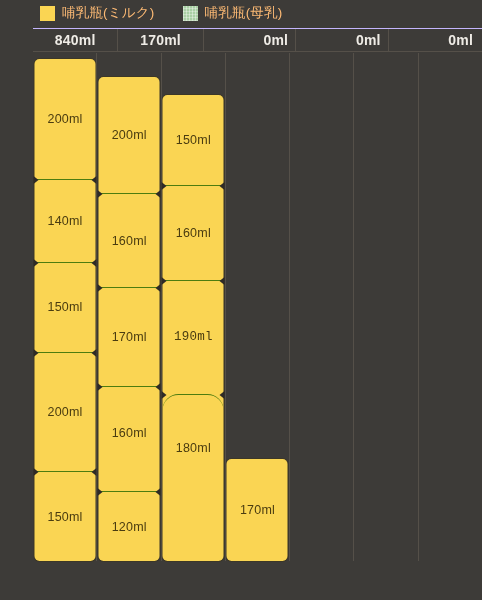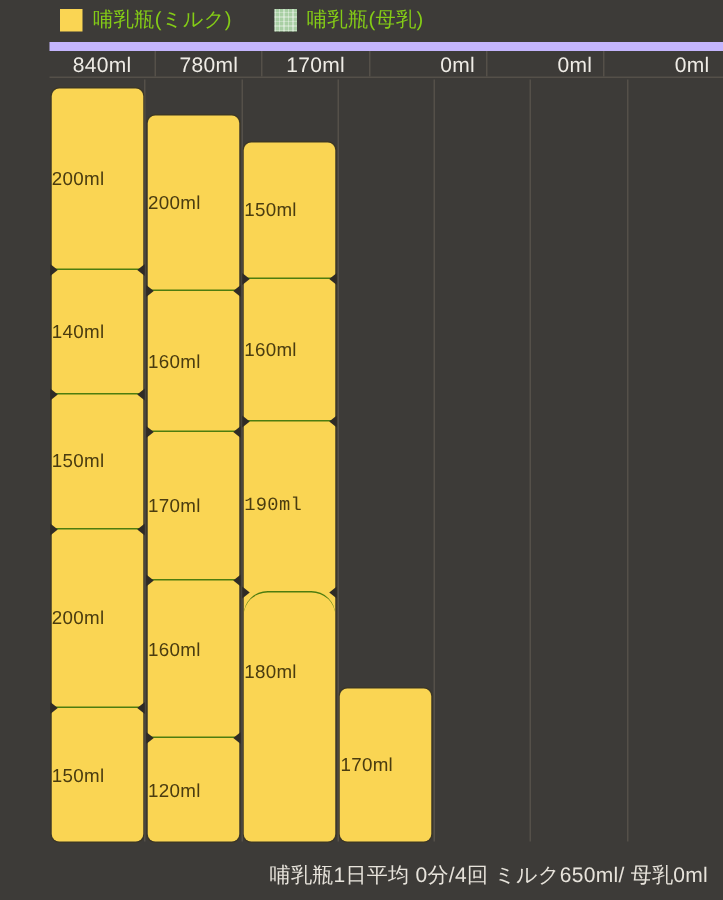--- a/index.html
+++ b/index.html
@@ -45,44 +45,45 @@
   }
   .legend-swatch.milk { background: #fad553; }
   .legend-swatch.breast {
     background: #a9cfa4;
     background-image:
       repeating-linear-gradient(90deg, rgba(255,255,255,.38) 0 1px, rgba(0,0,0,0) 1px 3px),
       repeating-linear-gradient(0deg, rgba(255,255,255,.30) 0 1px, rgba(0,0,0,0) 1px 3px);
   }
   .legend-label {
     font-size: 13.5px;
-    color: #84cc16;
+    color: #fdba74;
     white-space: nowrap;
     letter-spacing: .2px;
   }
 
   
   .chart {
     position: absolute;
     left: 33px;
     top: 28px;
     width: 449px;
     height: 533px;
   }
 
   
   .header-row {
     position: absolute;
     left: 0; top: 0;
     width: 449px;
     height: 24px;
-    border-top: 6px solid #c4b5fd;
+    border-top: 1px solid #c4b5fd;
     border-bottom: 1px solid #555049;
     box-sizing: border-box;
     display: flex;
+    font-weight: bold;
   }
   .header-cell {
     flex: 1 1 0;
     box-sizing: border-box;
     border-right: 1px solid #555049;
     display: flex;
     align-items: center;
     justify-content: flex-end;
     padding-right: 7px;
     font-size: 14px;
@@ -130,21 +131,21 @@
     background: #fad553;
     border-radius: 5px;
     box-shadow: 0 0 0 1px rgba(60,48,10,.35);
     display: flex;
     flex-direction: column;
   }
   .seg {
     position: relative;
     display: flex;
     align-items: center;
-    justify-content: flex-start;
+    justify-content: center;
     box-sizing: border-box;
     color: #4a3c10;
     font-size: 12.5px;
     letter-spacing: .2px;
   }
   .seg + .seg { border-top: 1px solid #4d7c0f; }
   
   .seg + .seg::before,
   .seg + .seg::after {
     content: "";
@@ -197,21 +198,20 @@
     <div class="legend-item">
       <span class="legend-swatch breast"></span>
       <span class="legend-label">哺乳瓶(母乳)</span>
     </div>
   </div>
 
   <div class="chart">
 
     <div class="header-row">
       <div class="header-cell centered">840ml</div>
-      <div class="header-cell centered">780ml</div>
       <div class="header-cell centered">170ml</div>
       <div class="header-cell">0ml</div>
       <div class="header-cell">0ml</div>
       <div class="header-cell">0ml</div>
     </div>
 
     <div class="plot">
       <div class="grid">
         <div class="grid-col"></div>
         <div class="grid-col"></div>
@@ -283,17 +283,14 @@
               </div>
             </div>
           </div>
           <div class="bar-slot"></div>
           <div class="bar-slot"></div>
           <div class="bar-slot"></div>
         </div>
     </div>
   </div>
 
-  <div class="footer">
-    <span class="footer-text">哺乳瓶1日平均 0分/4回 ミルク650ml/ 母乳0ml</span>
-  </div>
 
 </div>
 
 </body></html>

